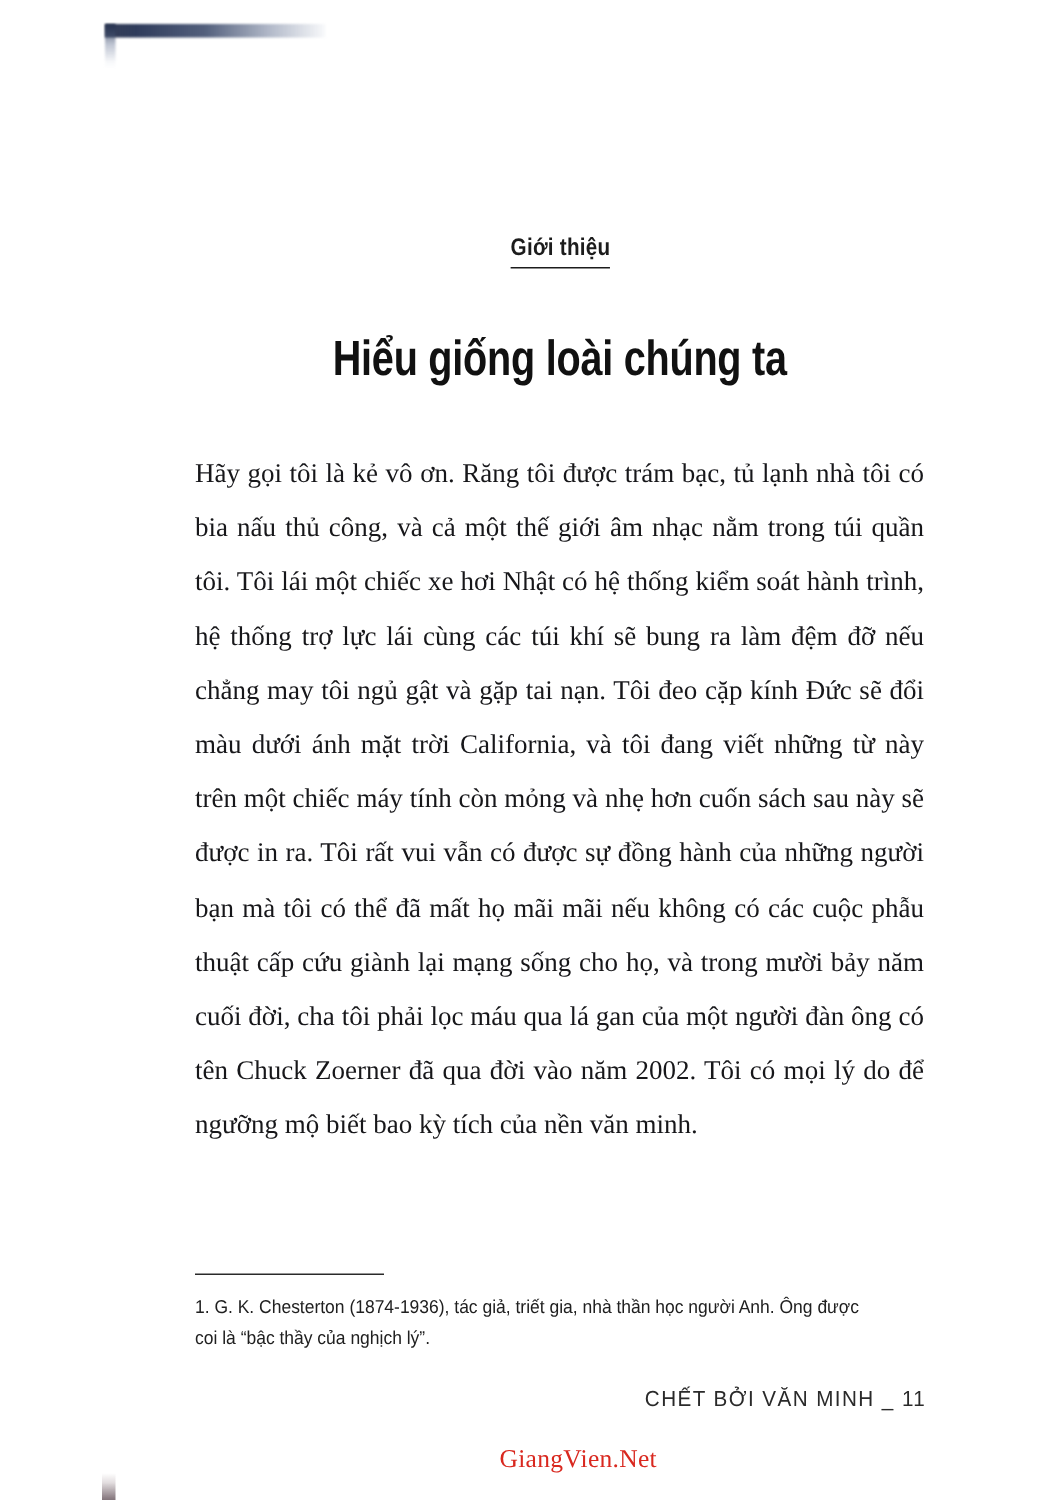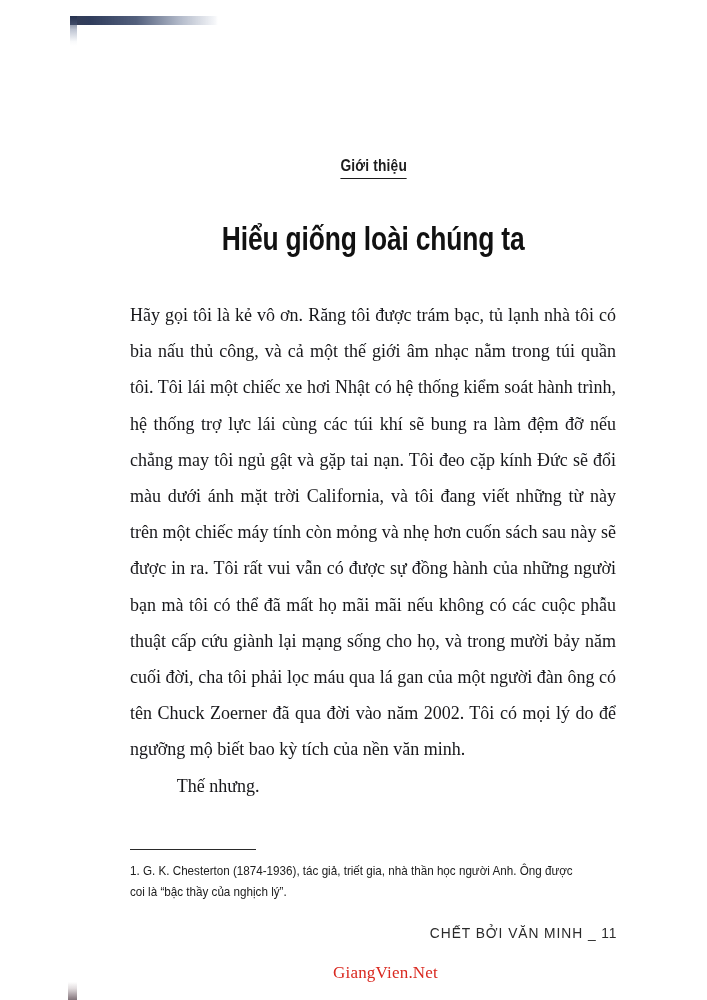--- a/index.html
+++ b/index.html
@@ -200,21 +200,20 @@
   <div class="kicker-wrap">
     <span class="kicker">Giới thiệu</span>
   </div>
 
   <div class="chapter-title-wrap">
     <h1 class="chapter-title">Hiểu giống loài chúng ta</h1>
   </div>
 
   <div class="body-col">
     <p class="para">Hãy gọi tôi là kẻ vô ơn. Răng tôi được trám bạc, tủ lạnh nhà tôi có bia nấu thủ công, và cả một thế giới âm nhạc nằm trong túi quần tôi. Tôi lái một chiếc xe hơi Nhật có hệ thống kiểm soát hành trình, hệ thống trợ lực lái cùng các túi khí sẽ bung ra làm đệm đỡ nếu chẳng may tôi ngủ gật và gặp tai nạn. Tôi đeo cặp kính Đức sẽ đổi màu dưới ánh mặt trời California, và tôi đang viết những từ này trên một chiếc máy tính còn mỏng và nhẹ hơn cuốn sách sau này sẽ được in ra. Tôi rất vui vẫn có được sự đồng hành của những người bạn mà tôi có thể đã mất họ mãi mãi nếu không có các cuộc phẫu thuật cấp cứu giành lại mạng sống cho họ, và trong mười bảy năm cuối đời, cha tôi phải lọc máu qua lá gan của một người đàn ông có tên Chuck Zoerner đã qua đời vào năm 2002. Tôi có mọi lý do để ngưỡng mộ biết bao kỳ tích của nền văn minh.</p>
-    <p class="para">Thế nhưng.</p>
   </div>
 
   <div class="footnote-rule"></div>
 
   <div class="footnote">1. G. K. Chesterton (1874-1936), tác giả, triết gia, nhà thần học người Anh. Ông được coi là “bậc thầy của nghịch lý”.</div>
 
   <div class="running-footer">CHẾT BỞI VĂN MINH _ 11</div>
 
   <div class="watermark">
     <span style="color: rgb(217, 40, 31);">GiangVien.Net</span>

